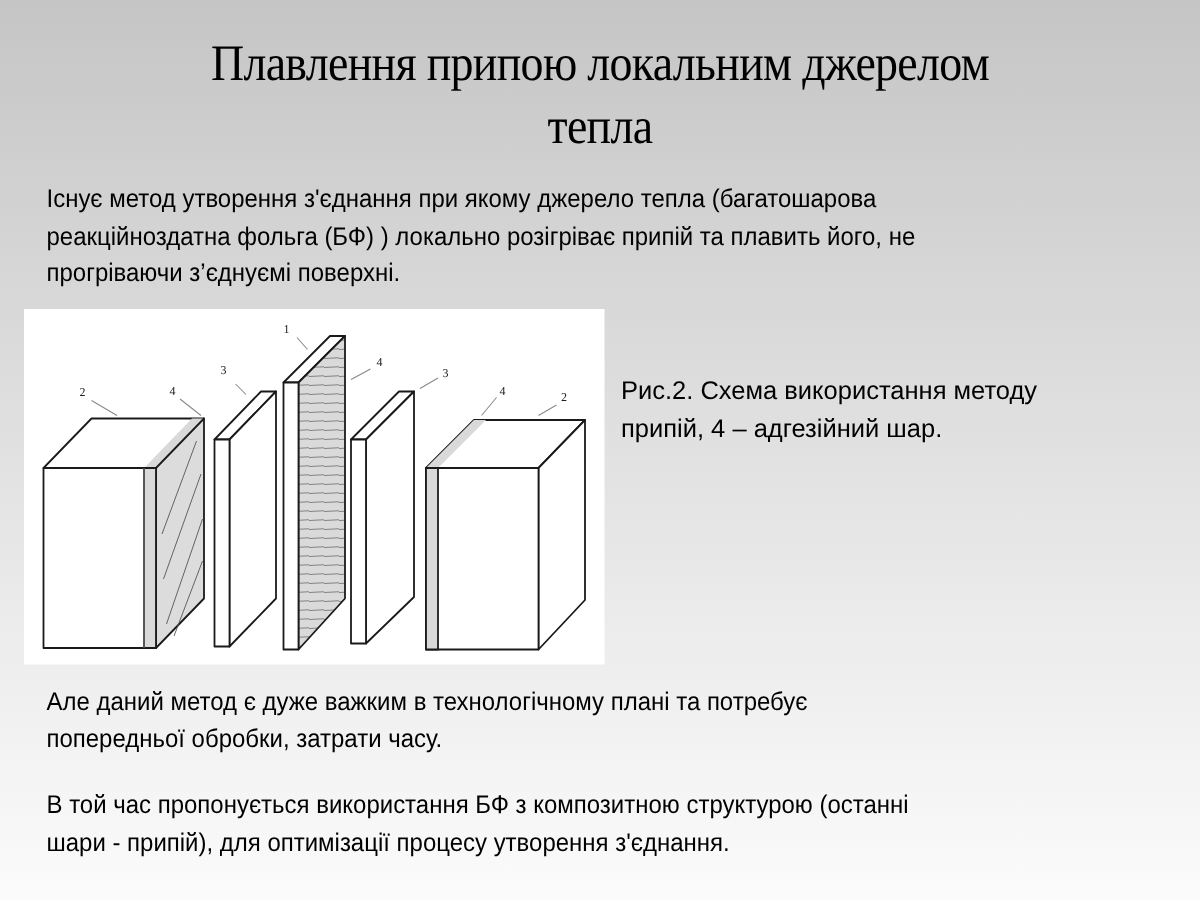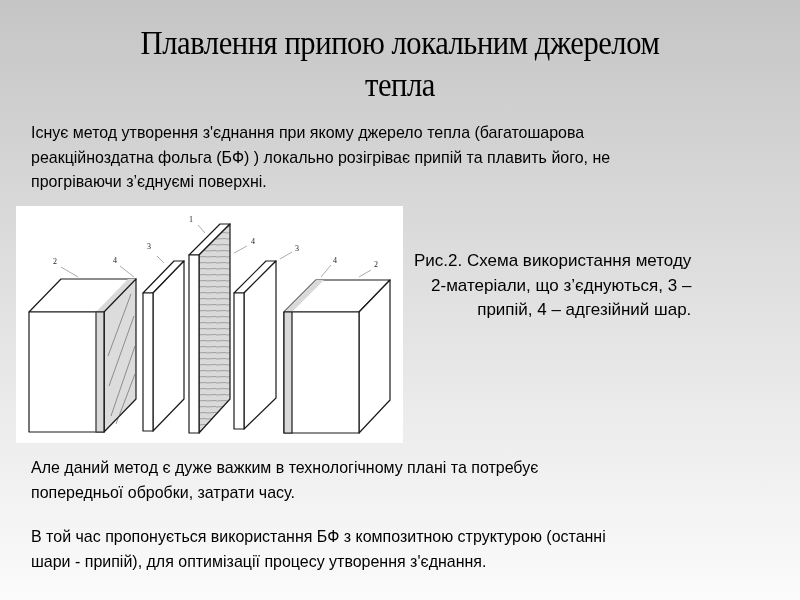--- a/index.html
+++ b/index.html
@@ -28,21 +28,21 @@
   #p2 { top: 456px; }
   #p3 { top: 525px; }
   .figure {
     position: absolute; left: 16px; top: 206px;
     width: 387px; height: 237px;
     background: #ffffff;
   }
   .figure svg { display: block; }
   .caption {
     position: absolute; left: 414px; top: 249px;
-    font-size: 17px; line-height: 24.5px; white-space: nowrap; text-align: right;
+    font-size: 17px; line-height: 24.5px; white-space: nowrap;
   }
   .line { display: block; }
 </style>
 </head>
 <body>
 
 <div class="title">
   <span class="line">Плавлення припою локальним джерелом</span>
   <span class="line">тепла</span>
 </div>
@@ -123,21 +123,20 @@
       <text x="235" y="38">4</text>
       <text x="279" y="45">3</text>
       <text x="317" y="57">4</text>
       <text x="358" y="61">2</text>
     </g>
   </svg>
 </div>
 
 <div class="caption">
   <span class="line">Рис.2. Схема використання методу</span>
-  <span class="line">2-матеріали, що з’єднуються, 3 –</span>
   <span class="line">припій, 4 – адгезійний шар.</span>
 </div>
 
 <div class="para" id="p2">
   <span class="line">Але даний метод є дуже важким в технологічному плані та потребує</span>
   <span class="line">попередньої обробки, затрати часу.</span>
 </div>
 
 <div class="para" id="p3">
   <span class="line">В той час пропонується використання БФ з композитною структурою (останні</span>

